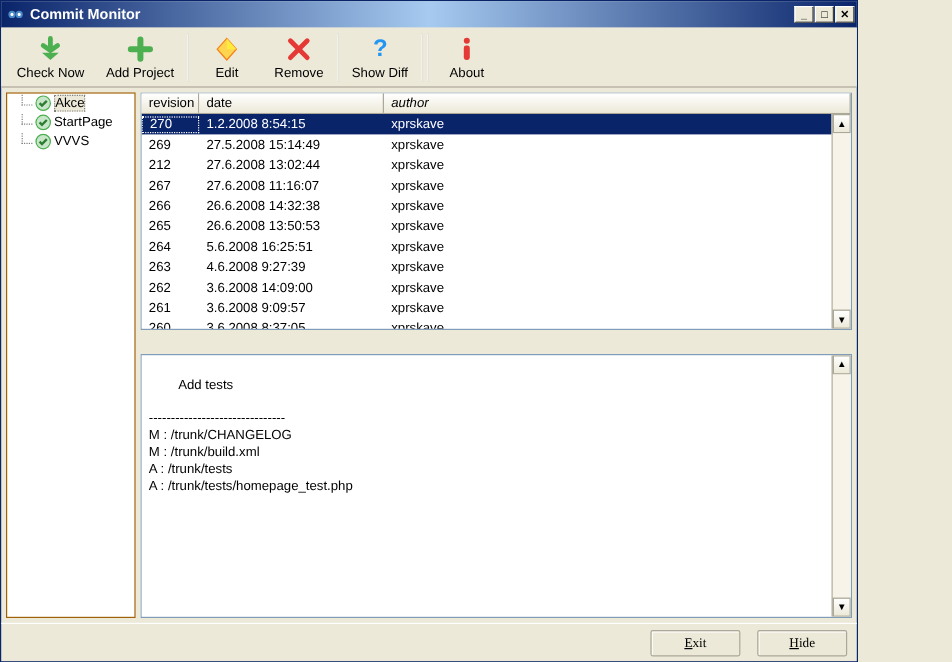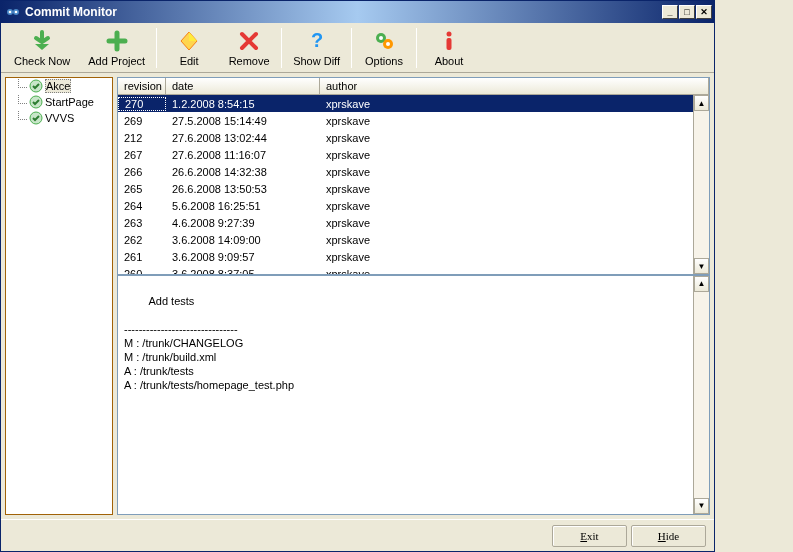--- a/index.html
+++ b/index.html
@@ -15,40 +15,40 @@
 .tool-icon { width: 24px; height: 24px; margin-bottom: 2px; display: flex; align-items: center; justify-content: center; }
 .tool-label { font-size: 11px; }
 .tool-sep { width: 1px; height: 40px; background: #aca899; margin: 0 2px; border-right: 1px solid #fff; }
 .content { flex: 1; display: flex; padding: 4px; gap: 4px; overflow: hidden; }
 .sidebar { width: 108px; background: #fff; border: 1px solid #a16207; overflow: auto; }
 .tree-item { display: flex; align-items: center; padding: 1px 2px; cursor: pointer; }
 .tree-item.child { padding-left: 12px; }
 .tree-item.child::before { content: ''; display: inline-block; width: 8px; height: 8px; border-left: 1px dotted #808080; border-bottom: 1px dotted #808080; margin-right: 2px; position: relative; top: -3px; }
 .tree-icon { width: 14px; height: 14px; margin-right: 2px; display: inline-flex; align-items: center; justify-content: center; }
 .tree-itext.selected { background: #ece9d8; border: 1px dotted #808080;}
-.main-area { flex: 1; display: flex; flex-direction: column; gap: 0; overflow: hidden; }
+.main-area { flex: 1; display: flex; flex-direction: column; gap: 20px; overflow: hidden; }
 .commit-list { height: 198px; background: #fff; border: 1px solid #7f9db9; display: flex; flex-direction: column; position: relative; }
 .list-header { display: flex; background: #ece9d8; border-bottom: 1px solid #aca899; }
 .list-header-cell { padding: 2px 6px; border-right: 1px solid #aca899; background: linear-gradient(#fff, #ece9d8); font-size: 11px; }
 .list-header-cell:nth-child(1) { width: 48px; }
 .list-header-cell:nth-child(2) { width: 154px; }
-.list-header-cell:nth-child(3) { flex: 1; }
+.list-header-cell:nth-child(3) { flex: 1; font-style: italic; }
 .list-body { flex: 1; overflow: hidden; position: relative; }
 .list-row { display: flex; height: 17px; align-items: center; cursor: pointer; }
 .list-row.selected { background: #0a246a; color: #fff; }
 .list-row.selected .c1 { border: 1px dotted #fff; }
 .list-cell { padding: 0 6px; font-size: 11px; white-space: nowrap; overflow: hidden; }
 .c1 { width: 48px; }
 .c2 { width: 154px; }
 .c3 { flex: 1; }
 .scrollbar-v { position: absolute; right: 0; top: 0; bottom: 0; width: 16px; background: #ece9d8; border-left: 1px solid #aca899; display: flex; flex-direction: column; }
 .scroll-btn { height: 16px; background: linear-gradient(#fff, #ece9d8); border: 1px solid #aca899; display: flex; align-items: center; justify-content: center; font-size: 8px; cursor: pointer; }
 .scroll-track { flex: 1; background: #f7f3e9; }
 .details { flex: 1; background: #fff; border: 1px solid #7f9db9; position: relative; padding: 4px 18px 4px 6px; font-size: 11px; line-height: 14px; white-space: pre-wrap; font-family: Tahoma, Arial; overflow: hidden; }
-.footer { height: 32px; padding: 4px 8px; display: flex; justify-content: flex-end; align-items: center; gap: 4px; border-top: 1px solid #fff; }
+.footer { height: 32px; padding: 4px 8px; display: flex; justify-content: flex-end; align-items: center; gap: 14px; border-top: 1px solid #fff; }
 .footer-btn { min-width: 75px; height: 22px; background: #ece9d8; border: 1px solid #aca899; border-radius: 2px; cursor: pointer; font-size: 11px; font-family: Tahoma; display: flex; align-items: center; justify-content: center; box-shadow: inset 1px 1px #fff; }
 .footer-btn u { text-decoration: underline; }
 </style>
 </head>
 <body>
 
 <div class="window">
   <div class="titlebar">
     <span class="titlebar-icon">
       <svg width="14" height="14" viewBox="0 0 14 14">
@@ -105,31 +105,20 @@
     <div class="tool-sep"></div>
     <div class="tool-btn">
       <span class="tool-icon">
           <svg width="22" height="22" viewBox="0 0 22 22">
             <text x="11" y="17" font-size="20" font-weight="bold" fill="#2196f3" text-anchor="middle">?</text>
           </svg>
         </span>
       <span class="tool-label">Show Diff</span>
     </div>
     <div class="tool-sep"></div>
-    <div class="tool-btn">
-      <span class="tool-icon">
-          <svg width="22" height="22" viewBox="0 0 22 22">
-            <circle cx="8" cy="8" r="5" fill="#4caf50"></circle>
-            <circle cx="8" cy="8" r="2" fill="#fff"></circle>
-            <circle cx="15" cy="14" r="5" fill="#ff9800"></circle>
-            <circle cx="15" cy="14" r="2" fill="#fff"></circle>
-          </svg>
-        </span>
-      <span class="tool-label">Options</span>
-    </div>
     <div class="tool-sep"></div>
     <div class="tool-btn">
       <span class="tool-icon">
           <svg width="22" height="22" viewBox="0 0 22 22">
             <circle cx="11" cy="4" r="2.5" fill="#e53935"></circle>
             <rect x="8.5" y="8" width="5" height="12" rx="2" fill="#e53935"></rect>
           </svg>
         </span>
       <span class="tool-label">About</span>
     </div>

